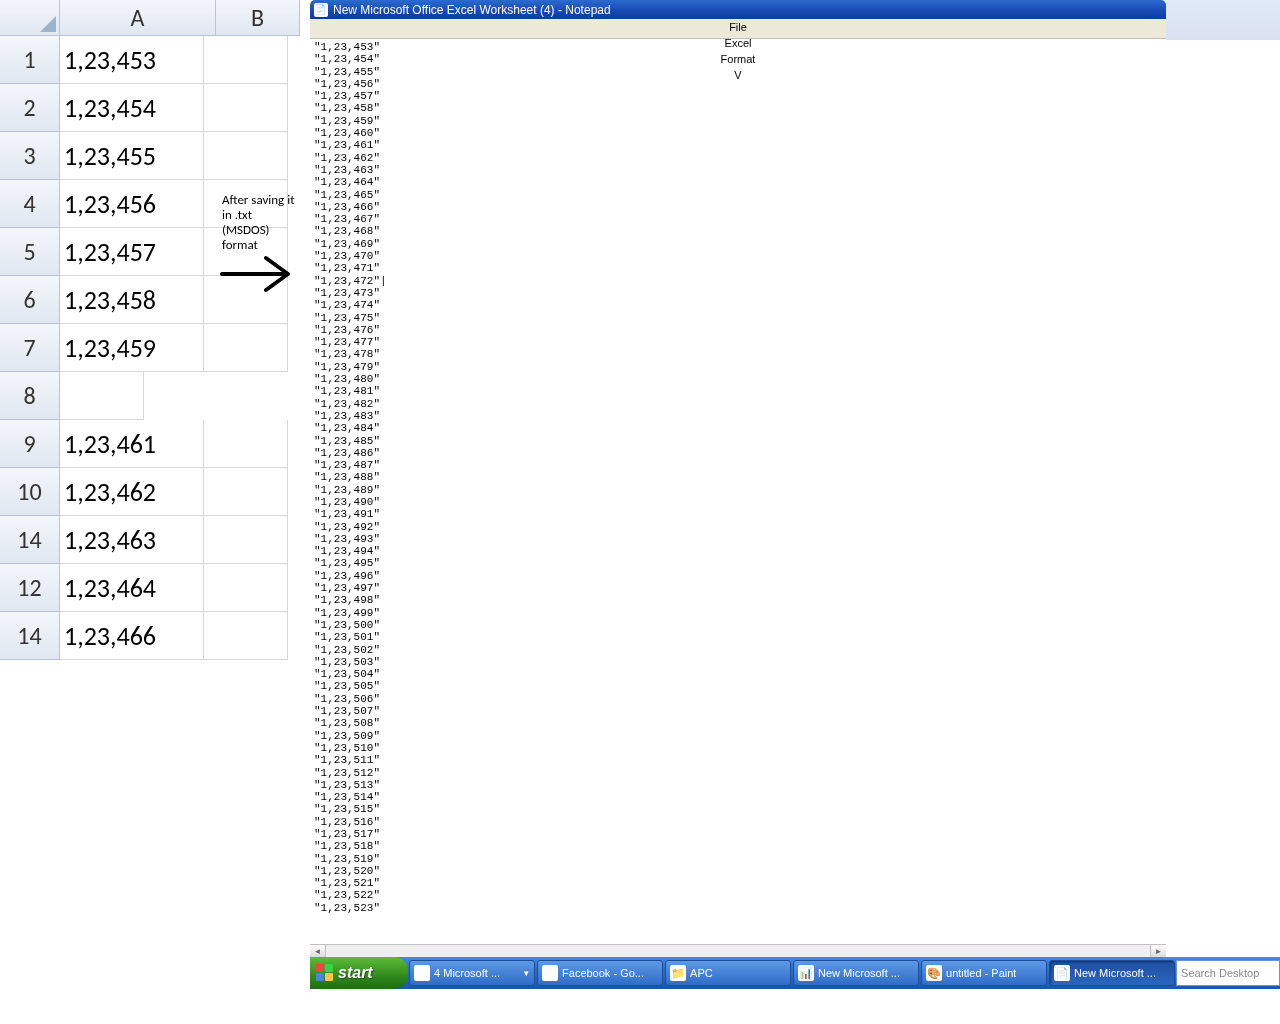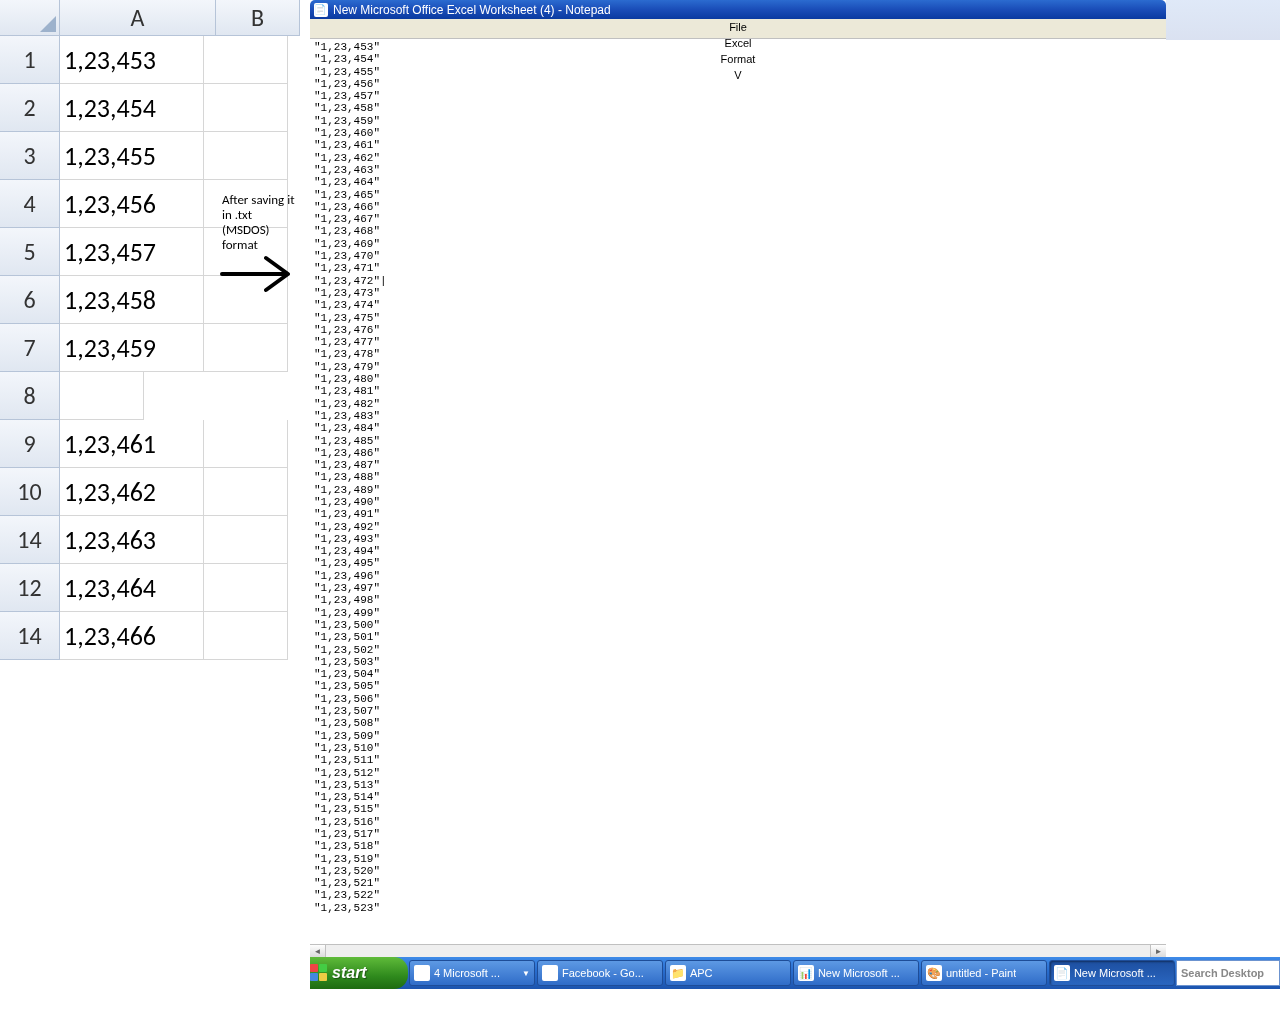--- a/index.html
+++ b/index.html
@@ -194,21 +194,21 @@
     font-family: Tahoma, sans-serif;
     font-size: 11px;
     color: #fff;
   }
   .start-btn {
     width: 102px;
     background: linear-gradient(#5fbb3a,#2f8a1d 60%,#1e6b11);
     border-radius: 0 14px 14px 0;
     display: flex;
     align-items: center;
-    padding-left: 0;
+    padding-left: 6px;
     font-weight: bold;
     font-style: italic;
     font-size: 16px;
     text-shadow: 1px 1px 1px rgba(0,0,0,.4);
     gap: 4px;
     cursor: pointer;
   }
   .win-logo {
     width: 18px; height: 18px;
     display: inline-block;
@@ -253,21 +253,20 @@
   .search-box {
     margin: 3px 0 3px auto;
     width: 108px;
     background: #fff;
     color: #888;
     display: flex;
     align-items: center;
     padding: 0 4px;
     font-size: 11px;
     border: 1px solid #6c93cf;
-    font-weight: bold;
   }
 </style>
 </head>
 <body>
 
 <div class="excel">
   <div class="excel-colheaders">
     <div class="excel-corner"></div>
     <div class="excel-colhdr colA">A</div>
     <div class="excel-colhdr colB">B</div>

